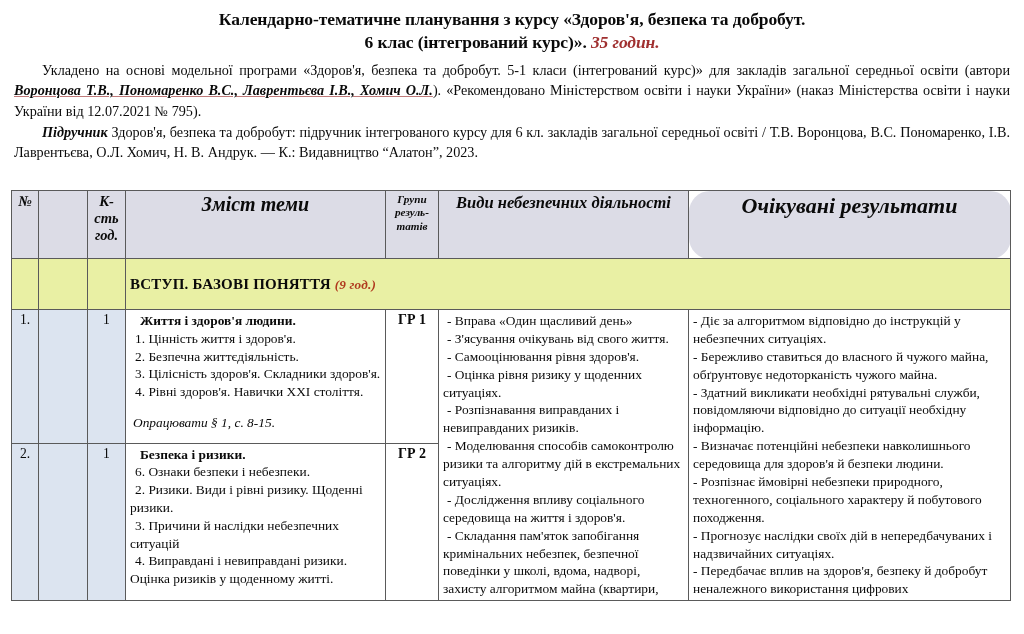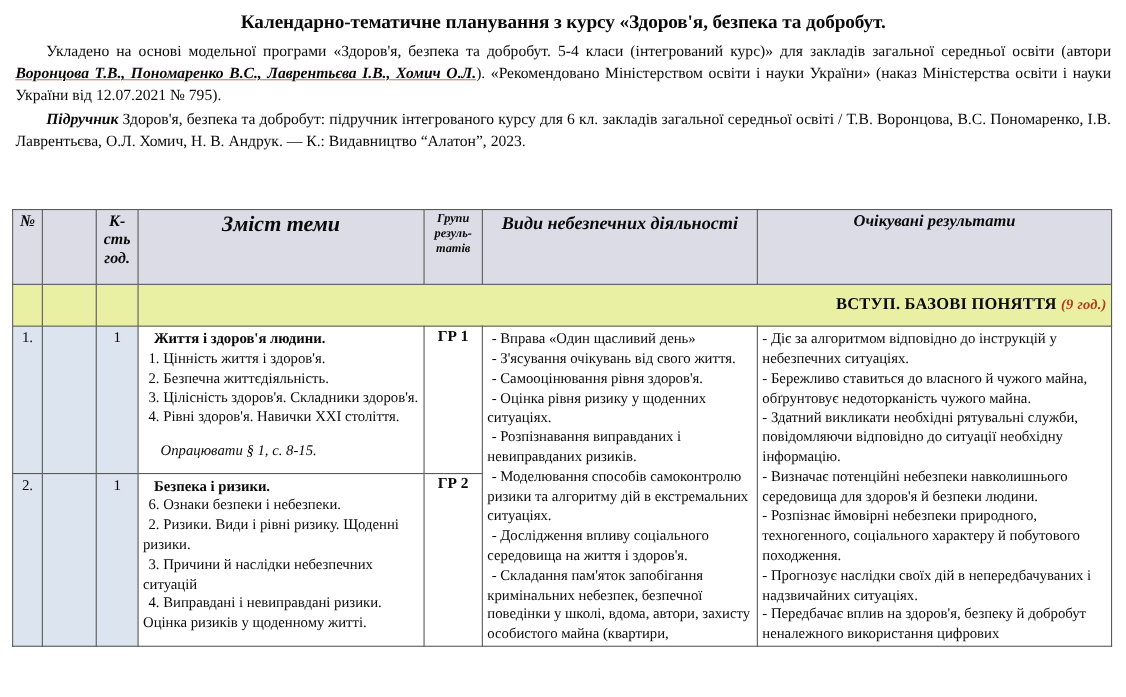--- a/index.html
+++ b/index.html
@@ -102,27 +102,27 @@
     font-weight: bold;
     font-style: italic;
     height: 68px;
     padding: 3px 3px;
   }
   th.h-num    { font-size: 15px; }
   th.h-hours  { font-size: 14.5px; line-height: 1.18; }
   th.h-topic  { font-size: 20px; }
   th.h-group  { font-size: 11.2px; line-height: 1.2; }
   th.h-activ  { font-size: 16.5px; }
-  th.h-result { font-size: 15px; }
+  th.h-result { font-size: 22px; border-radius: 21px; }
 
   tr.section-row td {
     background: #e9f0a4;
-    text-align: right;
+    text-align: left;
     vertical-align: middle;
-    height: 38px;
+    height: 51px;
     font-weight: bold;
     font-size: 15px;
     letter-spacing: 0.2px;
   }
   tr.section-row td.blank { background: #e9f0a4; }
   .section-hours {
     color: #b03a1e;
     font-style: italic;
     font-weight: bold;
     font-size: 13.2px;
@@ -153,40 +153,43 @@
   }
   .topic-line {
     line-height: 1.33;
     text-indent: 5px;
   }
   .topic-note {
     font-style: italic;
     line-height: 1.33;
     margin-top: 13px;
     text-indent: 3px;
-    margin-left: 13px;
   }
   .act-line, .res-line {
     line-height: 1.335;
   }
   .act-line { text-indent: 4px; }
   .res-line { text-indent: 0px; }
 </style>
 </head>
 <body>
 
 <div class="page">
 
   <div class="title-block">
     <div class="title-line">Календарно-тематичне планування з курсу «Здоров'я, безпека та добробут.</div>
+    <div class="title-line">
+      <span>6 клас (інтегрований курс)».</span>
+      <span class="title-hours">35 годин.</span>
+    </div>
   </div>
 
   <div class="intro">
     <p class="para">
-      <span>Укладено на основі модельної програми «Здоров'я, безпека та добробут. 5-4 класи (інтегрований курс)» для закладів загальної середньої освіти (автори </span><span class="au">Воронцова Т.В., Пономаренко В.С., Лаврентьєва І.В., Хомич О.Л.</span><span>).  «Рекомендовано Міністерством освіти і науки України» (наказ Міністерства освіти і науки України від 12.07.2021 № 795).</span>
+      <span>Укладено на основі модельної програми «Здоров'я, безпека та добробут. 5-1 класи (інтегрований курс)» для закладів загальної середньої освіти (автори </span><span class="au">Воронцова Т.В., Пономаренко В.С., Лаврентьєва І.В., Хомич О.Л.</span><span>).  «Рекомендовано Міністерством освіти і науки України» (наказ Міністерства освіти і науки України від 12.07.2021 № 795).</span>
     </p>
     <p class="para">
       <span class="lbl">Підручник</span><span> Здоров'я, безпека та добробут: підручник інтегрованого курсу для 6 кл. закладів загальної середньої освіті / Т.В. Воронцова, В.С. Пономаренко, І.В. Лаврентьєва, О.Л. Хомич, Н. В. Андрук. — К.: Видавництво “Алатон”, 2023.</span>
     </p>
   </div>
 
   <div class="table-wrap">
     <table class="ktp">
       <colgroup>
         <col class="c-num">
@@ -242,21 +245,21 @@
           </td>
           <td class="cell-group">ГР 1</td>
           <td class="cell-activ" rowspan="2">
             <div class="act-line">- Вправа «Один щасливий день»</div>
             <div class="act-line">- З'ясування очікувань від свого життя.</div>
             <div class="act-line">- Самооцінювання рівня здоров'я.</div>
             <div class="act-line">- Оцінка рівня ризику у щоденних ситуаціях.</div>
             <div class="act-line">- Розпізнавання виправданих і невиправданих ризиків.</div>
             <div class="act-line">- Моделювання способів самоконтролю ризики та алгоритму дій в екстремальних ситуаціях.</div>
             <div class="act-line">- Дослідження впливу соціального середовища на життя і здоров'я.</div>
-            <div class="act-line">- Складання пам'яток запобігання кримінальних небезпек, безпечної поведінки у школі, вдома, автори, захисту особистого майна (квартири,</div>
+            <div class="act-line">- Складання пам'яток запобігання кримінальних небезпек, безпечної поведінки у школі, вдома, надворі, захисту алгоритмом майна (квартири,</div>
           </td>
           <td class="cell-result" rowspan="2">
             <div class="res-line">- Діє за алгоритмом відповідно до інструкцій у небезпечних ситуаціях.</div>
             <div class="res-line">- Бережливо ставиться до власного й чужого майна, обґрунтовує недоторканість чужого майна.</div>
             <div class="res-line">- Здатний викликати необхідні рятувальні служби, повідомляючи відповідно до ситуації необхідну інформацію.</div>
             <div class="res-line">- Визначає потенційні небезпеки навколишнього середовища для здоров'я й безпеки людини.</div>
             <div class="res-line">- Розпізнає ймовірні небезпеки природного, техногенного, соціального характеру й побутового походження.</div>
             <div class="res-line">- Прогнозує наслідки своїх дій в непередбачуваних і надзвичайних ситуаціях.</div>
             <div class="res-line">- Передбачає вплив на здоров'я, безпеку й добробут неналежного використання цифрових</div>
           </td>

